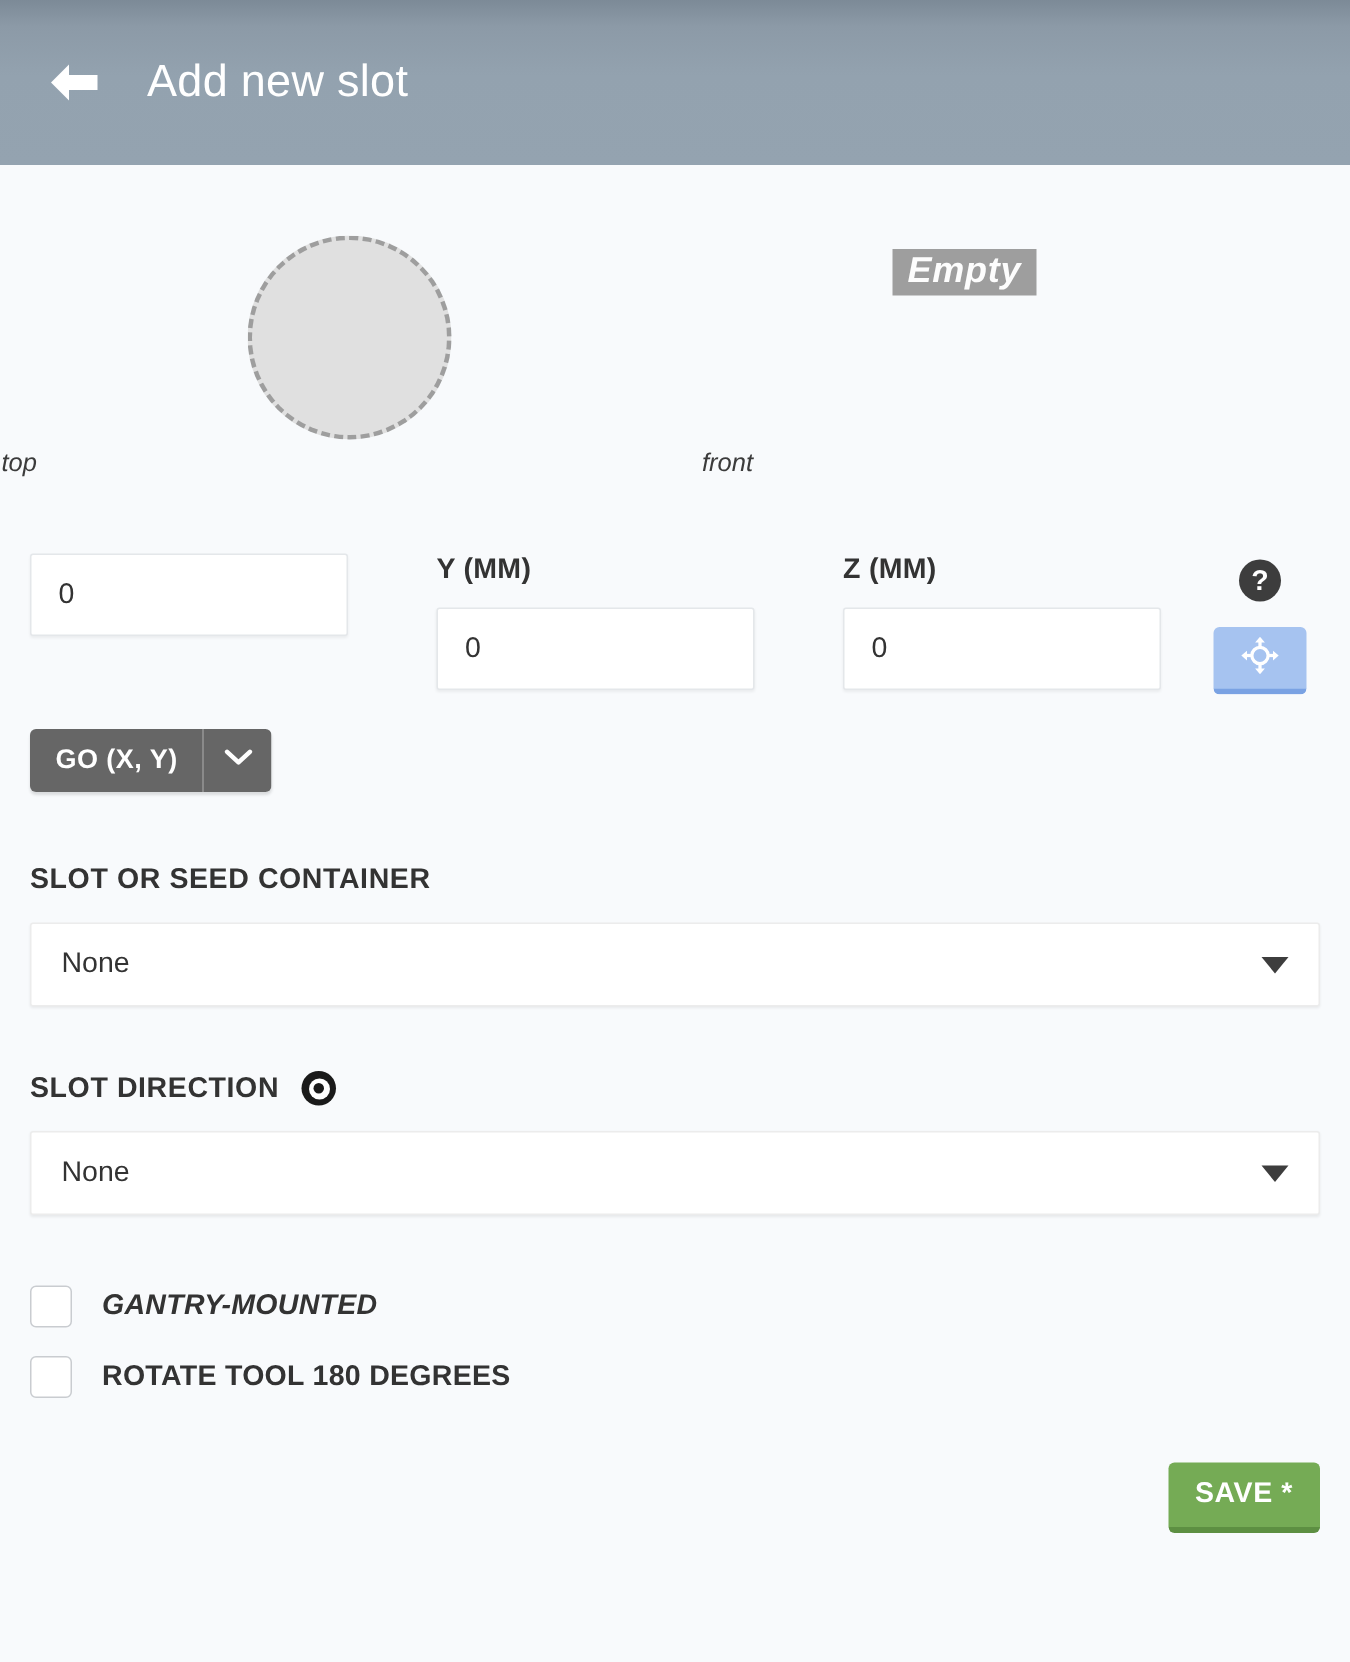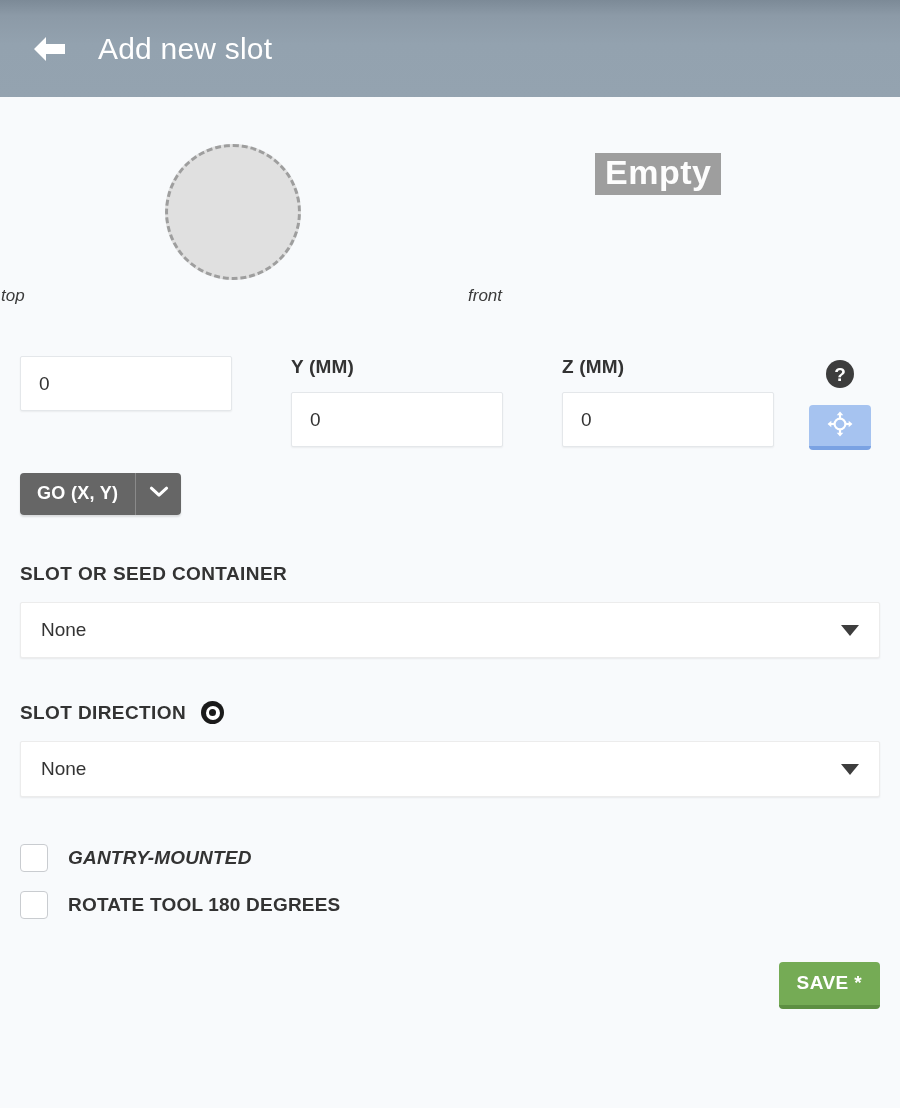--- a/index.html
+++ b/index.html
@@ -10,21 +10,21 @@
     width: 900px;
     height: 1108px;
     background: #f8fafc;
     font-family: "Liberation Sans", sans-serif;
     overflow: hidden;
     position: relative;
   }
 
   
   .panel-header {
-    height: 97px;
+    height: 110px;
     background: linear-gradient(to bottom, #7c8a97 0%, #8c9aa7 16%, #93a2af 46%, #94a3b0 100%);
     display: flex;
     align-items: center;
     padding: 0 0 0 28px;
     box-sizing: border-box;
   }
   .back-arrow {
     width: 42px;
     height: 34px;
     flex: 0 0 auto;
@@ -74,25 +74,26 @@
     background: #e0e0e0;
     border: 3px dashed #9e9e9e;
     box-sizing: border-box;
   }
   .empty-badge {
     position: absolute;
     left: 575px;
     top: 56px;
     background: #9e9e9e;
     color: #fdfdfd;
-    font-size: 34px;
+    font-size: 24px;
     font-weight: bold;
     padding: 2px 10px 4px 10px;
     letter-spacing: 0.5px;
     line-height: 1.05;
+    font-style: italic;
   }
   .view-label {
     position: absolute;
     top: 189px;
     width: 100%;
     text-align: left;
     font-style: italic;
     font-size: 17px;
     color: #3b3b3b;
   }

